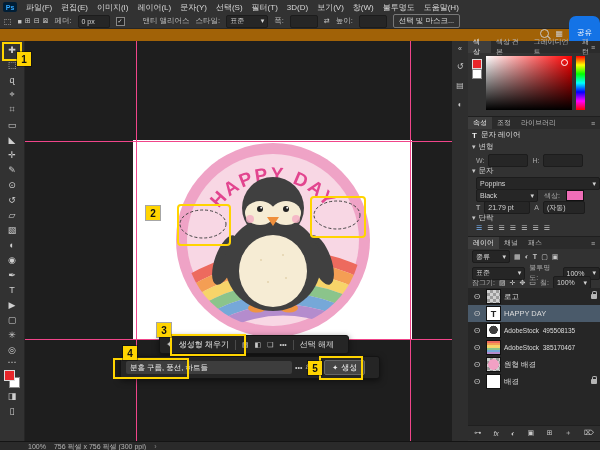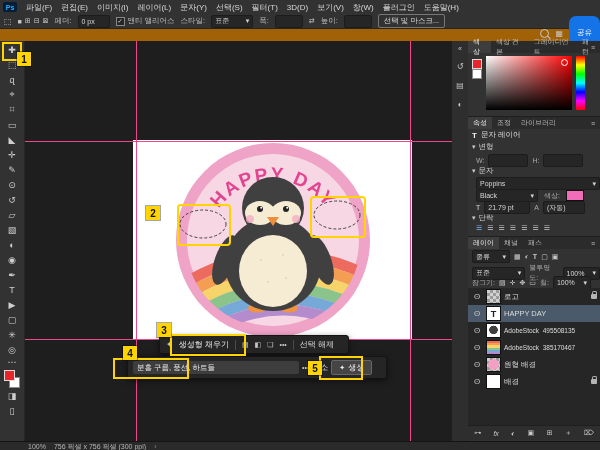--- a/index.html
+++ b/index.html
@@ -48,35 +48,35 @@
     <span class="t8">파일(F)</span>
     <span class="t8">편집(E)</span>
     <span class="t8">이미지(I)</span>
     <span class="t8">레이어(L)</span>
     <span class="t8">문자(Y)</span>
     <span class="t8">선택(S)</span>
     <span class="t8">필터(T)</span>
     <span class="t8">3D(D)</span>
     <span class="t8">보기(V)</span>
     <span class="t8">창(W)</span>
-    <span class="t8">플러그인</span>
+    <span class="t8">불투명도</span>
     <span class="t8">도움말(H)</span>
   </div>
 
   <div class="abs panel r" style="left:0;top:14px;width:600px;height:14px;gap:6px;padding-left:4px;border-bottom:1px solid #262626;z-index:10">
     <span class="icon t8">⬚</span>
     <span class="r" style="gap:3px">
       <span class="icon t7">■</span>
       <span class="icon t7">⊞</span>
       <span class="icon t7">⊟</span>
       <span class="icon t7">⊠</span>
     </span>
     <span class="t75" style="color:#bbb">페더:</span>
     <span class="field" style="width:24px">0 px</span>
-    <span class="r" style="gap:3px">
+    <span class="r" style="gap:18px">
       <span style="width:7px;height:7px;border:1px solid #888;background:#262626;color:#ddd;font-size:6px;line-height:7px;text-align:center">✓</span>
       <span class="t75" style="color:#bbb">앤티 앨리어스</span>
     </span>
     <span class="t75" style="color:#bbb">스타일:</span>
     <span class="field" style="width:34px;justify-content:space-between">
         <span>표준</span>
         <span>▾</span>
       </span>
     <span class="t75" style="color:#bbb">폭:</span>
     <span class="field" style="width:20px"></span>
@@ -182,21 +182,21 @@
     <span class="t8" style="color:#e8e8e8;white-space:nowrap">생성형 채우기</span>
     <span style="width:1px;height:10px;background:#4a4a4a"></span>
     <span class="icon t7">▨</span>
     <span class="icon t7">◧</span>
     <span class="icon t7">❏</span>
     <span class="icon t7">•••</span>
     <span style="width:1px;height:10px;background:#4a4a4a"></span>
     <span class="t8" style="color:#ddd;white-space:nowrap">선택 해제</span>
   </div>
 
-  <div class="fbar" style="left:127px;top:356px;width:248px;height:21px;gap:3px;padding:0 5px">
+  <div class="fbar" style="left:120px;top:356px;width:248px;height:21px;gap:3px;padding:0 5px">
     <span class="r" style="width:158px;height:13px;background:#3d3d3d;border-radius:2px;padding:0 4px;overflow:hidden">
       <span class="t75" style="color:#eee;white-space:nowrap">분홍 구름, 풍선, 하트들</span>
     </span>
     <span class="icon t7">•••</span>
     <span class="t8" style="color:#ddd;white-space:nowrap">취소</span>
     <span class="r t8" style="background:#454545;border:1px solid #666;border-radius:2px;padding:1px 7px;gap:3px;color:#eee">
       <span class="t7">✦</span>
       <span>생성</span>
     </span>
   </div>

